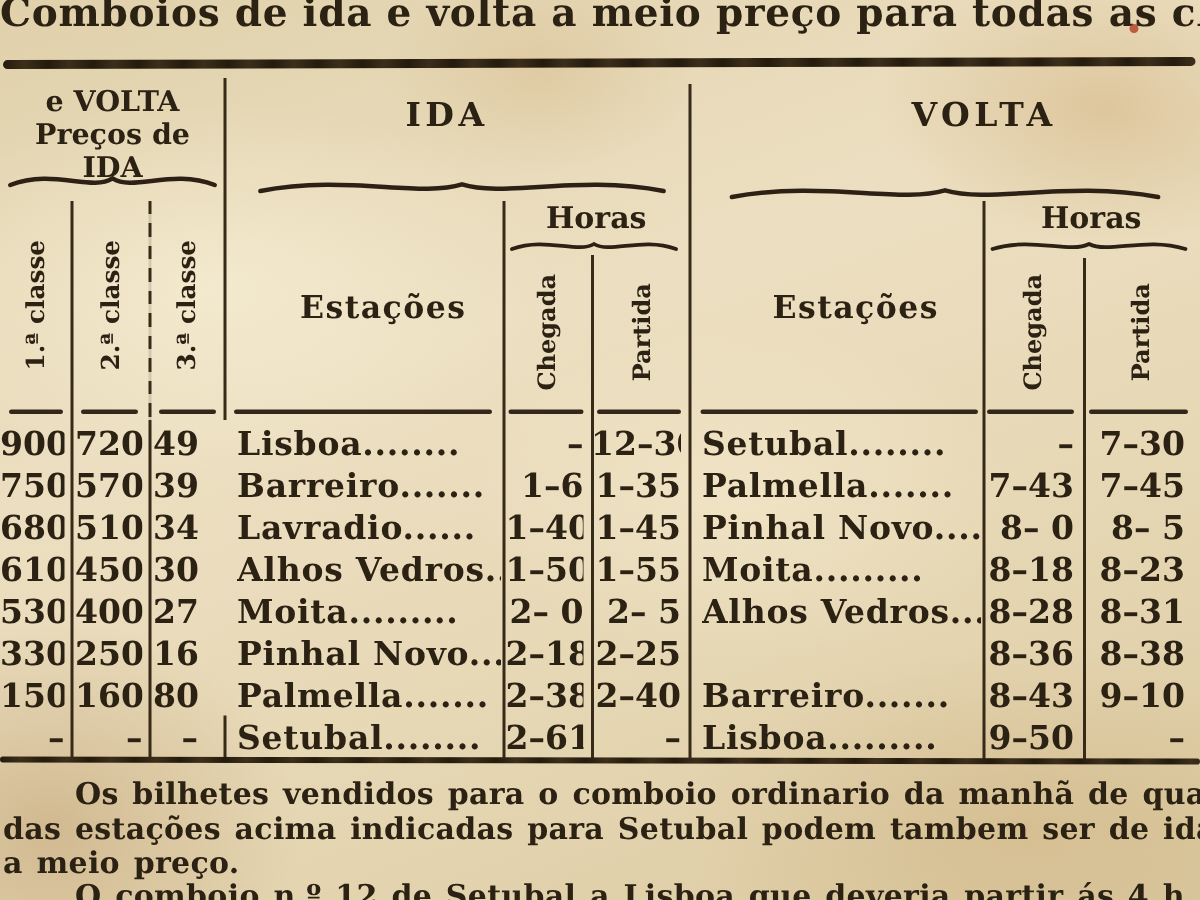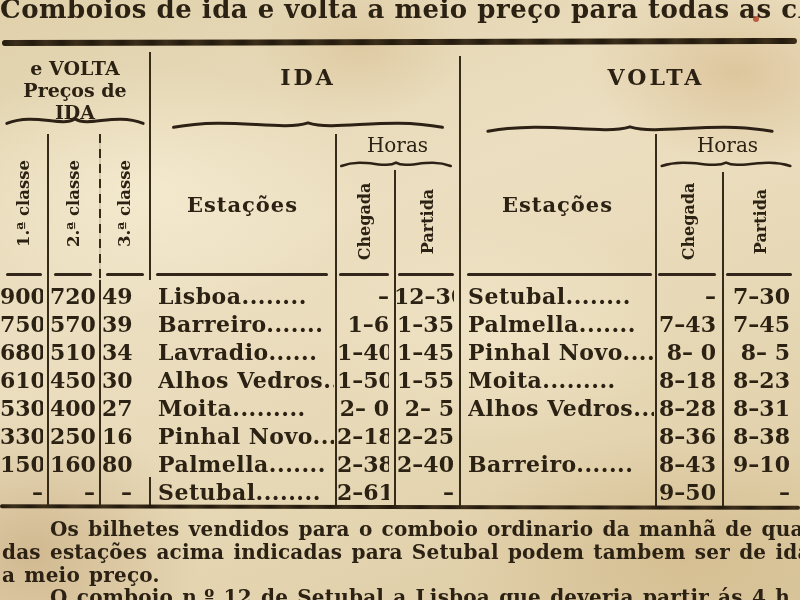--- a/index.html
+++ b/index.html
@@ -22,34 +22,34 @@
     font-size:26px;font-weight:bold;letter-spacing:0.5px;white-space:nowrap;
   }
   .rule{
     background:repeating-linear-gradient(90deg,#241b0e 0px,#3c2e1a 14px,#241b0e 30px);
     border-radius:3px;
   }
   #top-rule{top:39px;left:2px;width:795px;height:6px;transform:rotate(-0.15deg);}
   #bottom-rule{top:505px;left:0px;width:800px;height:4px;transform:rotate(0.1deg);}
   #price-hdr{top:57px;left:0;width:150px;text-align:center;font-weight:bold;font-size:19px;line-height:22px;}
   .sec-label{top:64px;text-align:center;font-weight:bold;font-size:22px;letter-spacing:3px;}
-  #ida-label{left:156px;width:304px;}
+  #ida-label{left:146px;width:304px;}
   #volta-label{left:460px;width:392px;}
   svg.brace{position:absolute;overflow:visible;}
   .vline{position:absolute;width:2px;background:#362a19;}
   .vline.dashed{background:repeating-linear-gradient(180deg,#362a19 0 9px,rgba(54,42,25,0.15) 9px 15px);}
   .vcell{position:absolute;display:flex;align-items:center;justify-content:center;}
   .vcell span{transform:rotate(-90deg);white-space:nowrap;font-weight:bold;}
   .class-cell{top:134px;height:138px;}
   .class-cell span{font-size:16.5px;}
   .time-hdr-cell{top:168px;height:106px;}
   .time-hdr-cell span{font-size:16px;}
   .est-hdr{top:134px;height:140px;display:flex;align-items:center;justify-content:center;
-    font-weight:bold;font-size:21px;letter-spacing:1px;}
-  .horas-hdr{top:133px;height:24px;text-align:center;font-weight:normal;font-size:20px;}
+    font-weight:bold;font-size:21px;letter-spacing:1px;padding-left:13px;}
+  .horas-hdr{top:133px;height:24px;text-align:center;font-weight:bold;font-size:20px;}
   .hrule{position:absolute;top:273px;height:3px;background:#32271a;border-radius:2px;}
   .row{position:absolute;left:0;width:800px;height:28px;line-height:28px;
     font-size:22px;font-weight:bold;white-space:pre;}
   .cell{position:absolute;top:0;height:28px;overflow:hidden;}
   .c-p1{left:0;width:43px;text-align:right;}
   .c-p2{left:50px;width:45px;text-align:right;}
   .c-p3{left:102px;width:30px;text-align:right;}
   .c-ist{left:158px;width:176px;letter-spacing:0.5px;}
   .c-iarr{left:337px;width:52px;text-align:right;}
   .c-idep{left:394px;width:60px;text-align:right;}
@@ -218,20 +218,21 @@
     <div class="cell c-varr">8–43</div>
     <div class="cell c-vdep">9–10</div>
   </div>
     <div class="row" style="top: 478px;">
     <div class="cell c-p1">–</div>
     <div class="cell c-p2">–</div>
     <div class="cell c-p3">–</div>
     <div class="cell c-ist">Setubal........</div>
     <div class="cell c-iarr">2–61</div>
     <div class="cell c-idep">–</div>
+    <div class="cell c-vst">Lisboa.........</div>
     <div class="cell c-varr">9–50</div>
     <div class="cell c-vdep">–</div>
   </div>
   </div>
 
 <div id="bottom-rule" class="abs rule"></div>
 
 <div class="footer-line" style="top:517px;padding-left:50px">Os bilhetes vendidos para o comboio ordinario da manhã de qualquer</div>
 <div class="footer-line" style="top:540px;padding-left:2px">das estações acima indicadas para Setubal podem tambem ser de ida e volta</div>
 <div class="footer-line" style="top:563px;padding-left:2px">a meio preço.</div>

